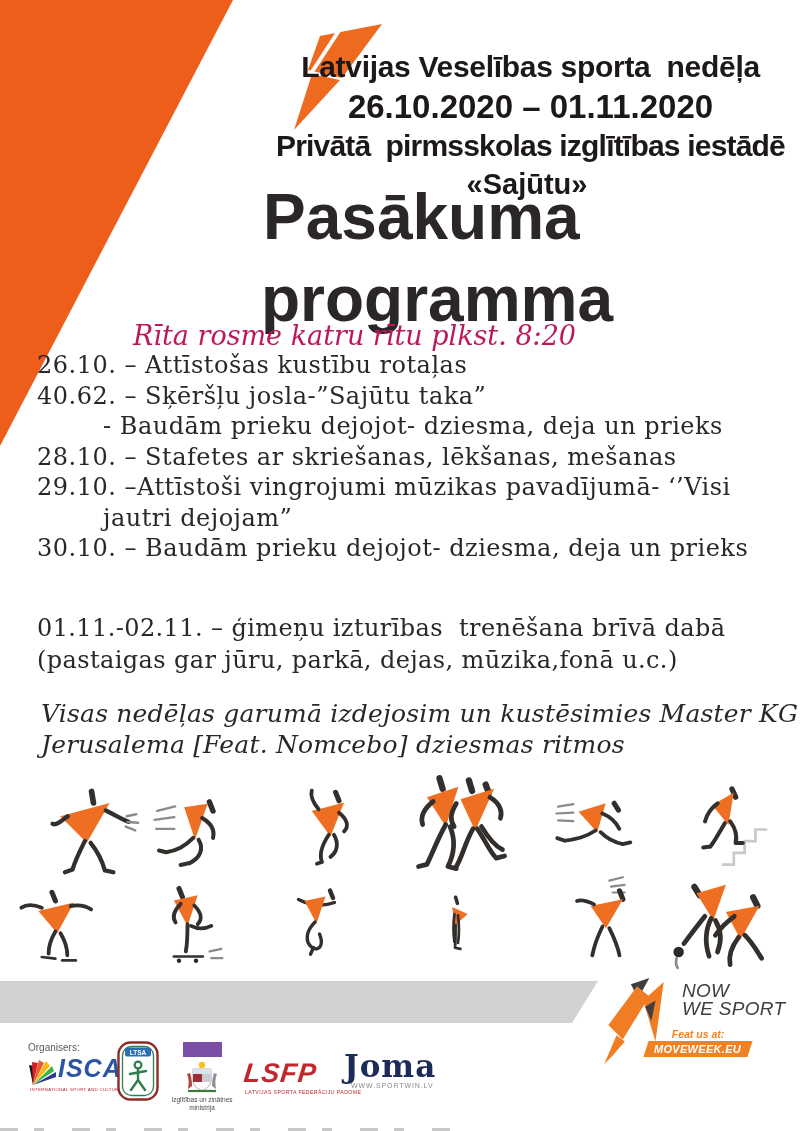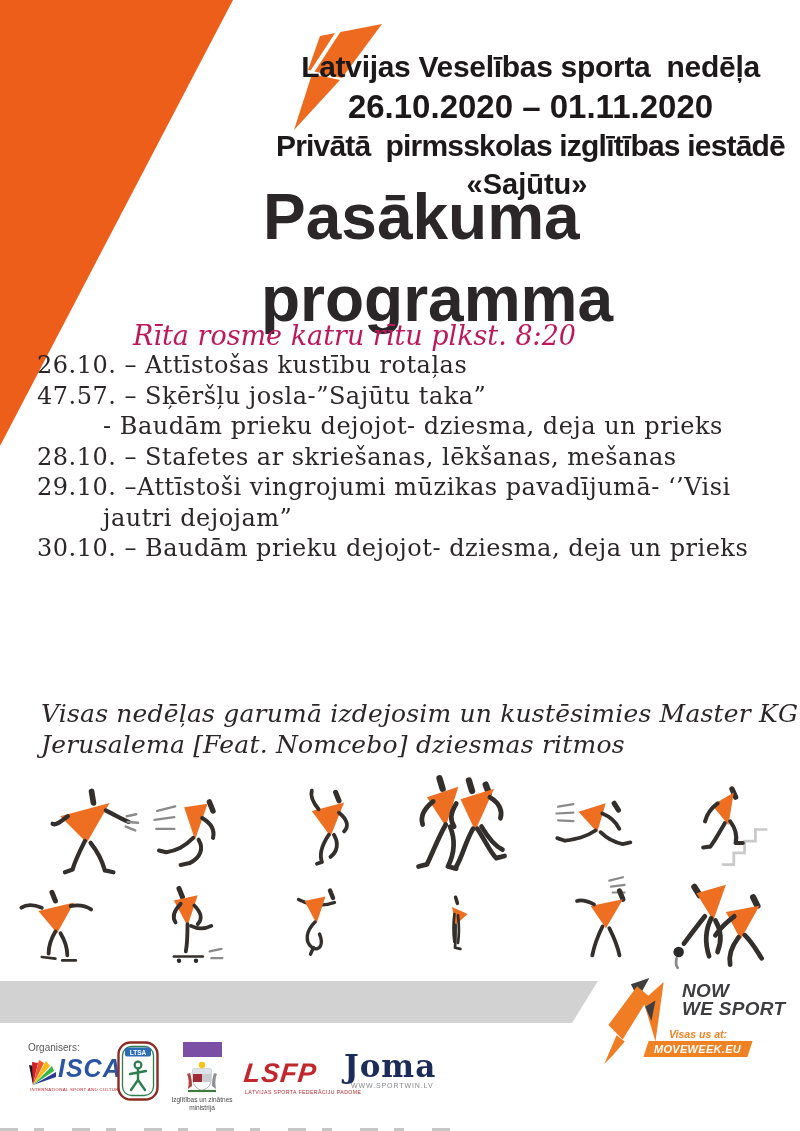--- a/index.html
+++ b/index.html
@@ -45,21 +45,21 @@
   .fg .sp{stroke:#8a8a8a;stroke-width:2.6;}
   .fg .sk{stroke-width:3.2;}
   .fg .st{stroke:#c9c9c9;stroke-width:3;}
   .fg .bl{fill:#2a2a2a;stroke:none;}
 
   
   .band{position:absolute;left:0;top:981px;width:600px;height:42px;background:#D2D2D2;
         clip-path:polygon(0 0,598px 0,572px 42px,0 42px);}
   .nwm-arrow{position:absolute;left:604px;top:978px;width:62px;height:86px;}
   .nwm-text{position:absolute;left:682px;top:982px;font-family:"Liberation Sans",sans-serif;
-            font-style:italic;font-weight:bold;font-size:19px;line-height:18px;color:#3E3E40;
+            font-style:italic;font-weight:normal;font-size:19px;line-height:18px;color:#3E3E40;
             letter-spacing:.3px;}
   .join{position:absolute;left:640px;top:1028px;width:116px;text-align:center;
         font-family:"Liberation Sans",sans-serif;font-style:italic;font-weight:bold;
         font-size:10.5px;color:#F08223;}
   .mw-banner{position:absolute;left:646px;top:1041px;width:104px;height:16px;background:#F08223;
              transform:skewX(-18deg);display:flex;align-items:center;justify-content:center;}
   .mw-banner span{transform:skewX(18deg);font-family:"Liberation Sans",sans-serif;
                   font-style:italic;font-weight:bold;font-size:11px;color:#fff;letter-spacing:.3px;}
 
   .organisers{position:absolute;left:28px;top:1042px;font-family:"Liberation Sans",sans-serif;
@@ -107,28 +107,32 @@
   </div>
   <div class="lasite">«Sajūtu»</div>
 
   <div class="big big1">Pasākuma</div>
   <div class="big big2">programma</div>
 
   <div class="subtitle">Rīta rosme katru rītu plkst. 8:20</div>
 
   <div class="sched">
     <div class="line">26.10. – Attīstošas kustību rotaļas</div>
-    <div class="line">47.57. – Sķēršļu josla-”Sajūtu taka”</div>
+    <div class="line">40.62. – Sķēršļu josla-”Sajūtu taka”</div>
     <div class="line ind">- Baudām prieku dejojot- dziesma, deja un prieks</div>
     <div class="line">28.10. – Stafetes ar skriešanas, lēkšanas, mešanas</div>
     <div class="line">29.10. –Attīstoši vingrojumi mūzikas pavadījumā- ‘’Visi</div>
     <div class="line ind">jautri dejojam”</div>
     <div class="line">30.10. – Baudām prieku dejojot- dziesma, deja un prieks</div>
   </div>
 
+  <div class="family">
+    <div>01.11.-02.11. – ģimeņu izturības  trenēšana brīvā dabā</div>
+    <div>(pastaigas gar jūru, parkā, dejas, mūzika,fonā u.c.)</div>
+  </div>
 
   <div class="song">
     <div>Visas nedēļas garumā izdejosim un kustēsimies Master KG -</div>
     <div>Jerusalema [Feat. Nomcebo] dziesmas ritmos</div>
   </div>
 
   <svg class="fg" style="left:45px;top:782px;width:95px;height:95px" viewBox="0 0 100 100">
     <path class="hd" d="M49,10 L51,22"></path>
     <polygon points="16,36 68,22 44,64"></polygon>
     <path d="M64,30 C76,36 82,40 88,42"></path>
@@ -257,21 +261,21 @@
     <polygon points="26,6 44,0 33,20" fill="#3E3E40"></polygon>
     <polygon points="4,46 32,8 44,18 18,60" fill="#F07D24"></polygon>
     <polygon points="38,22 58,4 50,62" fill="#F07D24"></polygon>
     <polygon points="40,28 50,22 46,42" fill="#3E3E40"></polygon>
     <polygon points="0,84 12,56 20,62 8,76" fill="#F07D24"></polygon>
   </svg>
   <div class="nwm-text">
     <div>NOW</div>
     <div>WE SPORT</div>
   </div>
-  <div class="join">Visas us at:</div>
+  <div class="join">Feat us at:</div>
   <div class="mw-banner">
     <span>MOVEWEEK.EU</span>
   </div>
 
   <div class="organisers">Organisers:</div>
 
   <svg class="isca-icon" viewBox="0 0 28 30">
     <polygon points="4,28 0,8 5,9" fill="#1a1a1a"></polygon>
     <polygon points="4,28 3,5 9,6" fill="#D5202A"></polygon>
     <polygon points="4,28 10,3 15,6" fill="#F05A28"></polygon>

